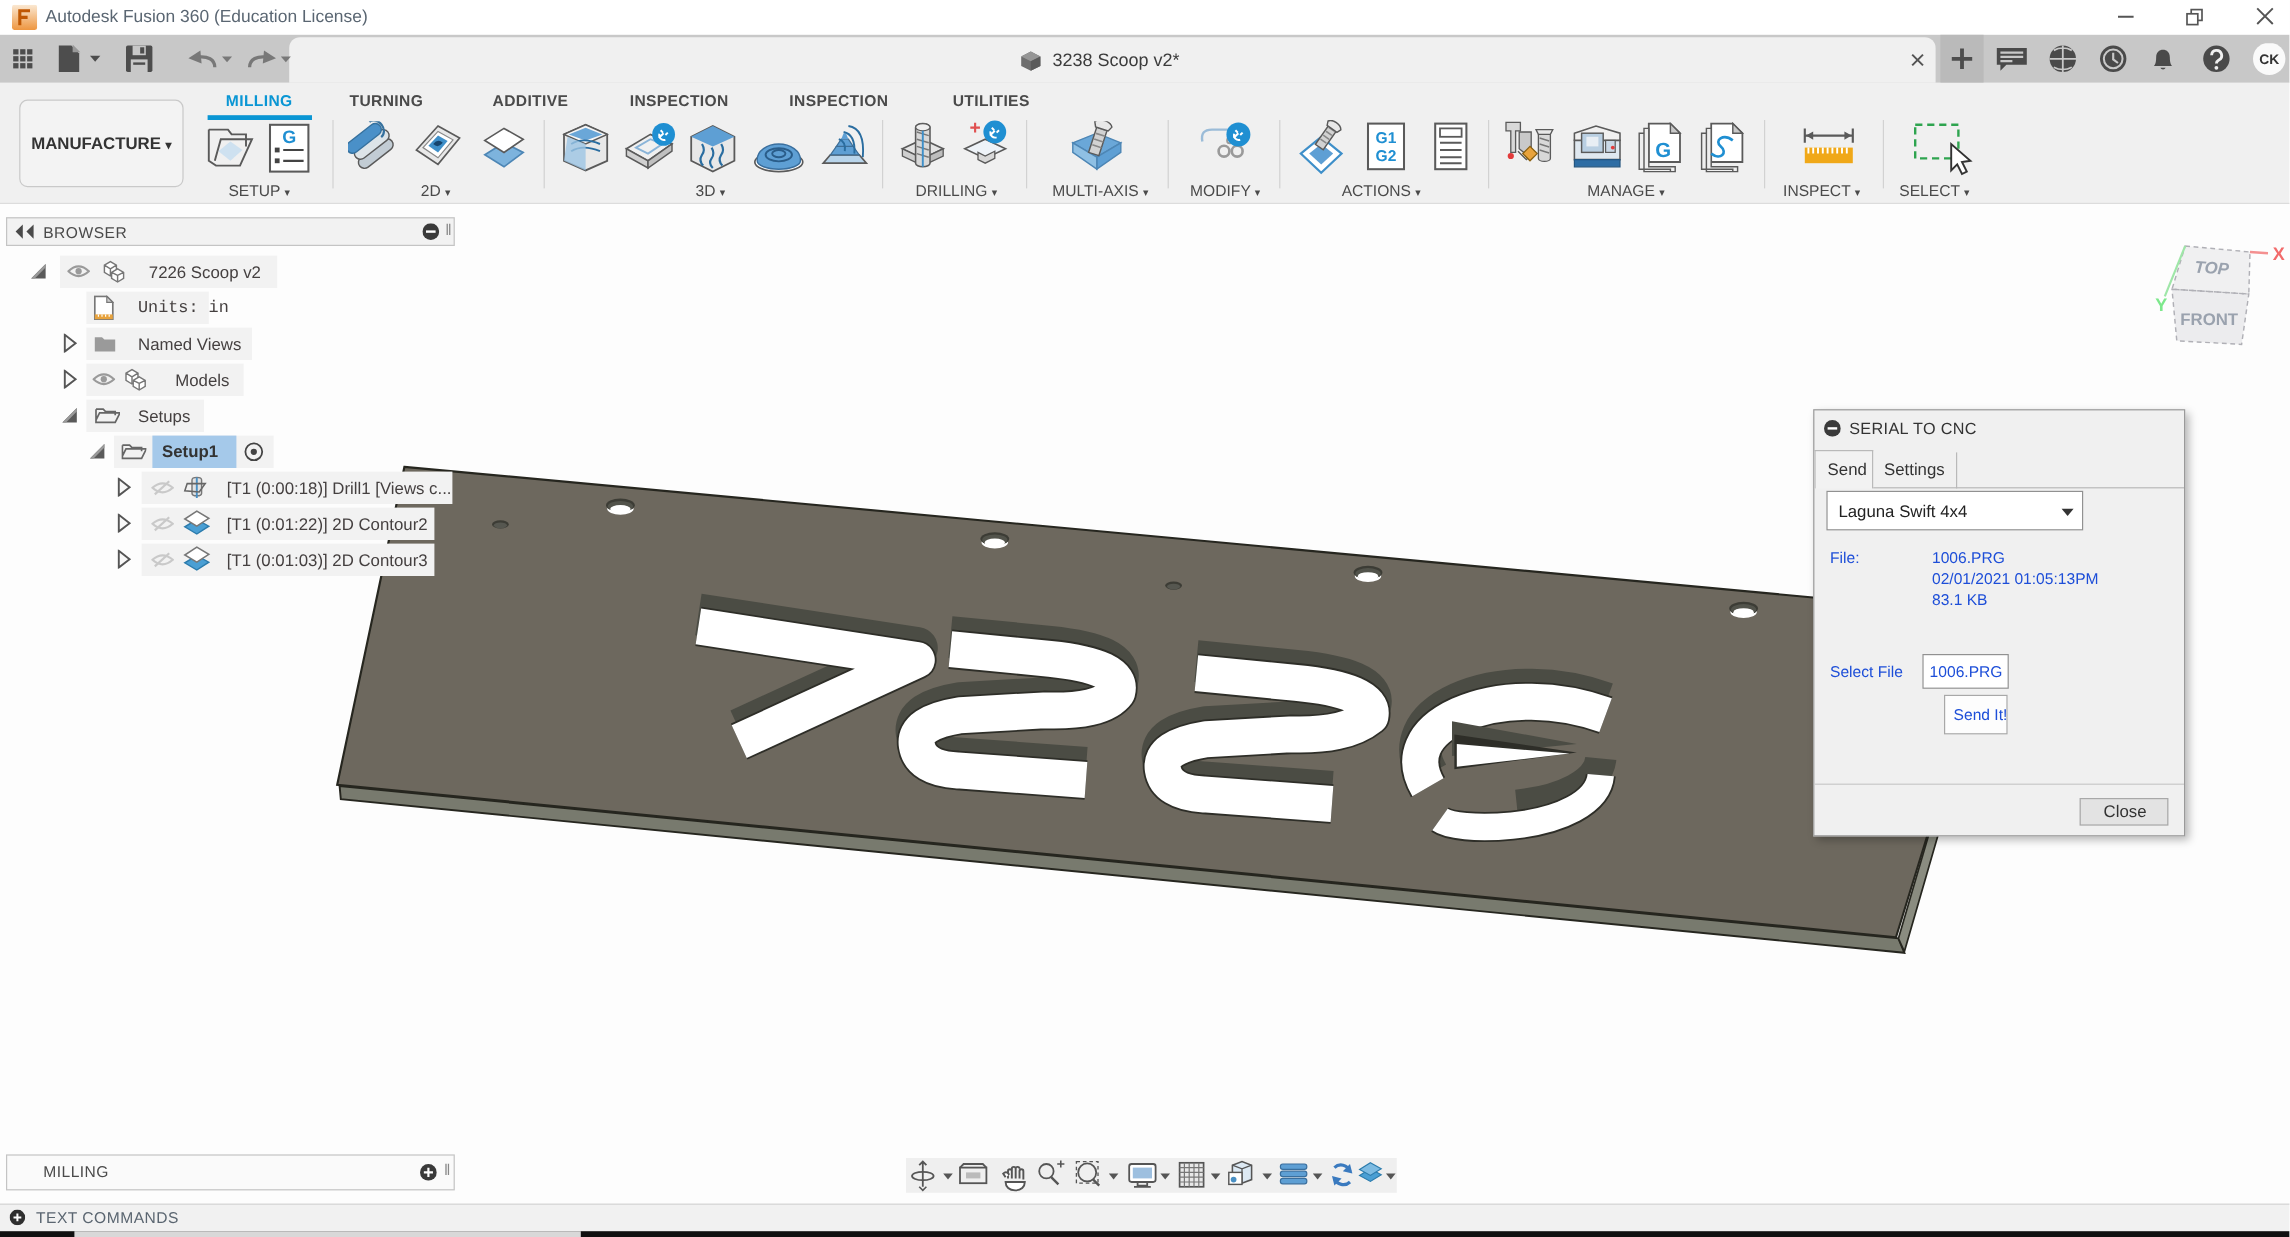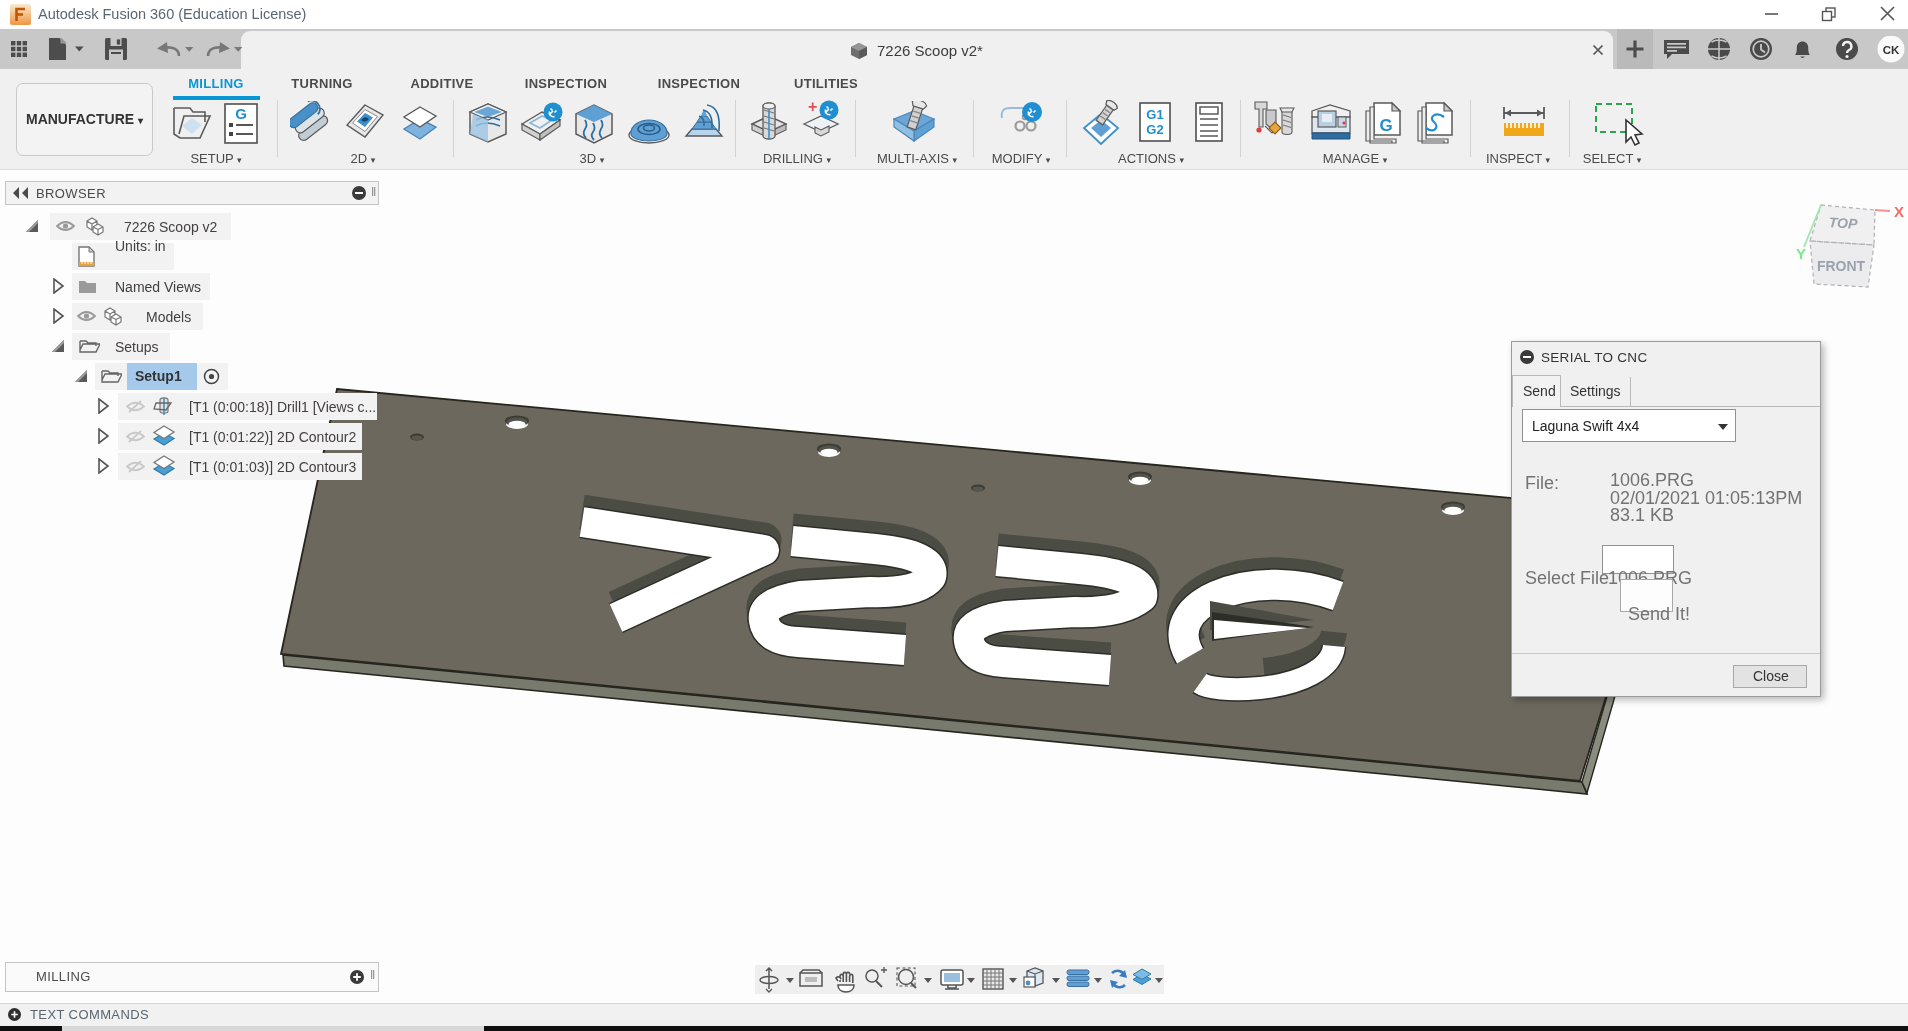--- a/index.html
+++ b/index.html
@@ -12,21 +12,21 @@
 #plusbtn { position:absolute; left:1617px; top:29px; width:36px; height:40px; background:#bababa; }
 #ribbon { position:absolute; left:0; top:69px; width:1908px; height:101px; background:#f0f0f0; border-bottom:1px solid #dcdcdc; }
 .rtab { position:absolute; top:76px; font-size:13px; font-weight:bold; color:#4a4a4a; transform:translateX(-50%); letter-spacing:0.3px; }
 .rtab.active { color:#0a96d4; }
 #manufacture { position:absolute; left:16px; top:83px; width:137px; height:73px; border:1px solid #c9c9c9; border-radius:7px; background:#f3f3f3; color:#333; font-size:14px; font-weight:bold; text-align:center; line-height:71px; }
 .rsep { position:absolute; top:100px; width:1px; height:57px; background:#d2d2d2; }
 .rlabel { position:absolute; top:151px; font-size:13px; color:#4a4a4a; transform:translateX(-50%); white-space:nowrap; }
 .trow { position:absolute; height:27px; background:#f2f2f2; }
 .trow-text { position:absolute; font-size:14px; color:#454040; white-space:nowrap; }
 #dialog { position:absolute; left:1511px; top:341px; width:310px; height:356px; background:#f0f0f0; border:1px solid #9a9a9a; box-shadow:3px 3px 7px rgba(0,0,0,0.28); }
-.dtext { position:absolute; font-size:18px; color:#737373;margin-top:16px; }
+.dtext { position:absolute; font-size:13px; color:#1d4ed8; }
 #bottomstrip { position:absolute; left:0; top:1026px; width:1908px; height:5px; background:#101010; }
 </style>
 </head>
 <body>
 
 <div id="titlebar"></div>
 <svg class="abs" style="left:10px;top:4px" width="21" height="21" viewBox="0 0 21 21">
   <defs>
       <linearGradient id="flogo" x1="0" y1="0" x2="0" y2="1">
     <stop offset="0" stop-color="#fae8d2"></stop>
@@ -79,21 +79,21 @@
     <polygon points="211,5 221,11.5 210,16"></polygon>
     <path d="M176 10 l4.2 4.8 l4.2 -4.8 z"></path>
     <path d="M225 10 l4.2 4.8 l4.2 -4.8 z"></path>
   </g>
 </svg>
 <svg class="abs" style="left:849px;top:42px" width="20" height="18" viewBox="0 0 20 18">
   <path d="M2 5 L10 1 L18 5 L18 13 L10 17 L2 13 Z" fill="#6e6e6e"></path>
   <path d="M2 5 L10 9 L18 5 L10 1 Z" fill="#969696"></path>
   <path d="M10 9 L18 5 V13 L10 17 Z" fill="#5a5a5a"></path>
 </svg>
-<div class="abs" style="left:877px;top:42px;font-size:15px;color:#3c3c3c;">7226 Scoop v2*</div>
+<div class="abs" style="left:877px;top:42px;font-size:15px;color:#3c3c3c;">3238 Scoop v2*</div>
 <svg class="abs" style="left:1591px;top:43px" width="14" height="14" viewBox="0 0 14 14">
   <path d="M2.5 2.5 L11.5 11.5 M11.5 2.5 L2.5 11.5" stroke="#555" stroke-width="1.7"></path>
 </svg>
 <div id="plusbtn"></div>
 <svg class="abs" style="left:1625px;top:39px" width="20" height="20" viewBox="0 0 20 20">
   <path d="M10 1.5 V18.5 M1.5 10 H18.5" stroke="#4d4d4d" stroke-width="3.2"></path>
 </svg>
 <svg class="abs" style="left:1662px;top:36px" width="246" height="27" viewBox="0 0 246 27">
   <g fill="#4a4a4a">
     <path d="M2 4 h25 v14 h-17 l-5 5 v-5 h-3 z"></path>
@@ -413,21 +413,21 @@
 </svg>
 <div class="trow-text" style="left:124px;top:219px;">7226 Scoop v2</div>
 
 <div class="trow" style="left:72px;top:243px;width:102px;"></div>
 <svg class="abs" style="left:78px;top:246px" width="17" height="21" viewBox="0 0 17 21">
   <path d="M1 1 h10 l5 5 v14 h-15 z" fill="#fff" stroke="#777" stroke-width="1.4"></path>
   <path d="M11 1 l5 5 h-5 z" fill="#ccc" stroke="#777" stroke-width="1"></path>
   <rect x="1" y="16" width="15" height="4" fill="#e8a33d"></rect>
   <path d="M4 16 v2 M7 16 v2 M10 16 v2 M13 16 v2" stroke="#fff" stroke-width="1"></path>
 </svg>
-<div class="trow-text" style="left:115px;top:238px;">Units: in</div>
+<div class="trow-text" style="left:115px;top:249px;font-family:Liberation Mono, monospace;">Units: in</div>
 
 <div class="trow" style="left:72px;top:273px;width:138px;"></div>
 <svg class="abs" style="left:52px;top:278px" width="13" height="16" viewBox="0 0 13 16">
     <polygon points="2,1 2,15 11,8" fill="#f8f8f8" stroke="#555" stroke-width="1.6"></polygon>
   </svg>
 <svg class="abs" style="left:78px;top:279px" width="19" height="15" viewBox="0 0 19 15">
   <path d="M1 2 h6 l2 2 h9 v10 h-17 z" fill="#9a9a9a"></path>
 </svg>
 <div class="trow-text" style="left:115px;top:279px;">Named Views</div>
 

